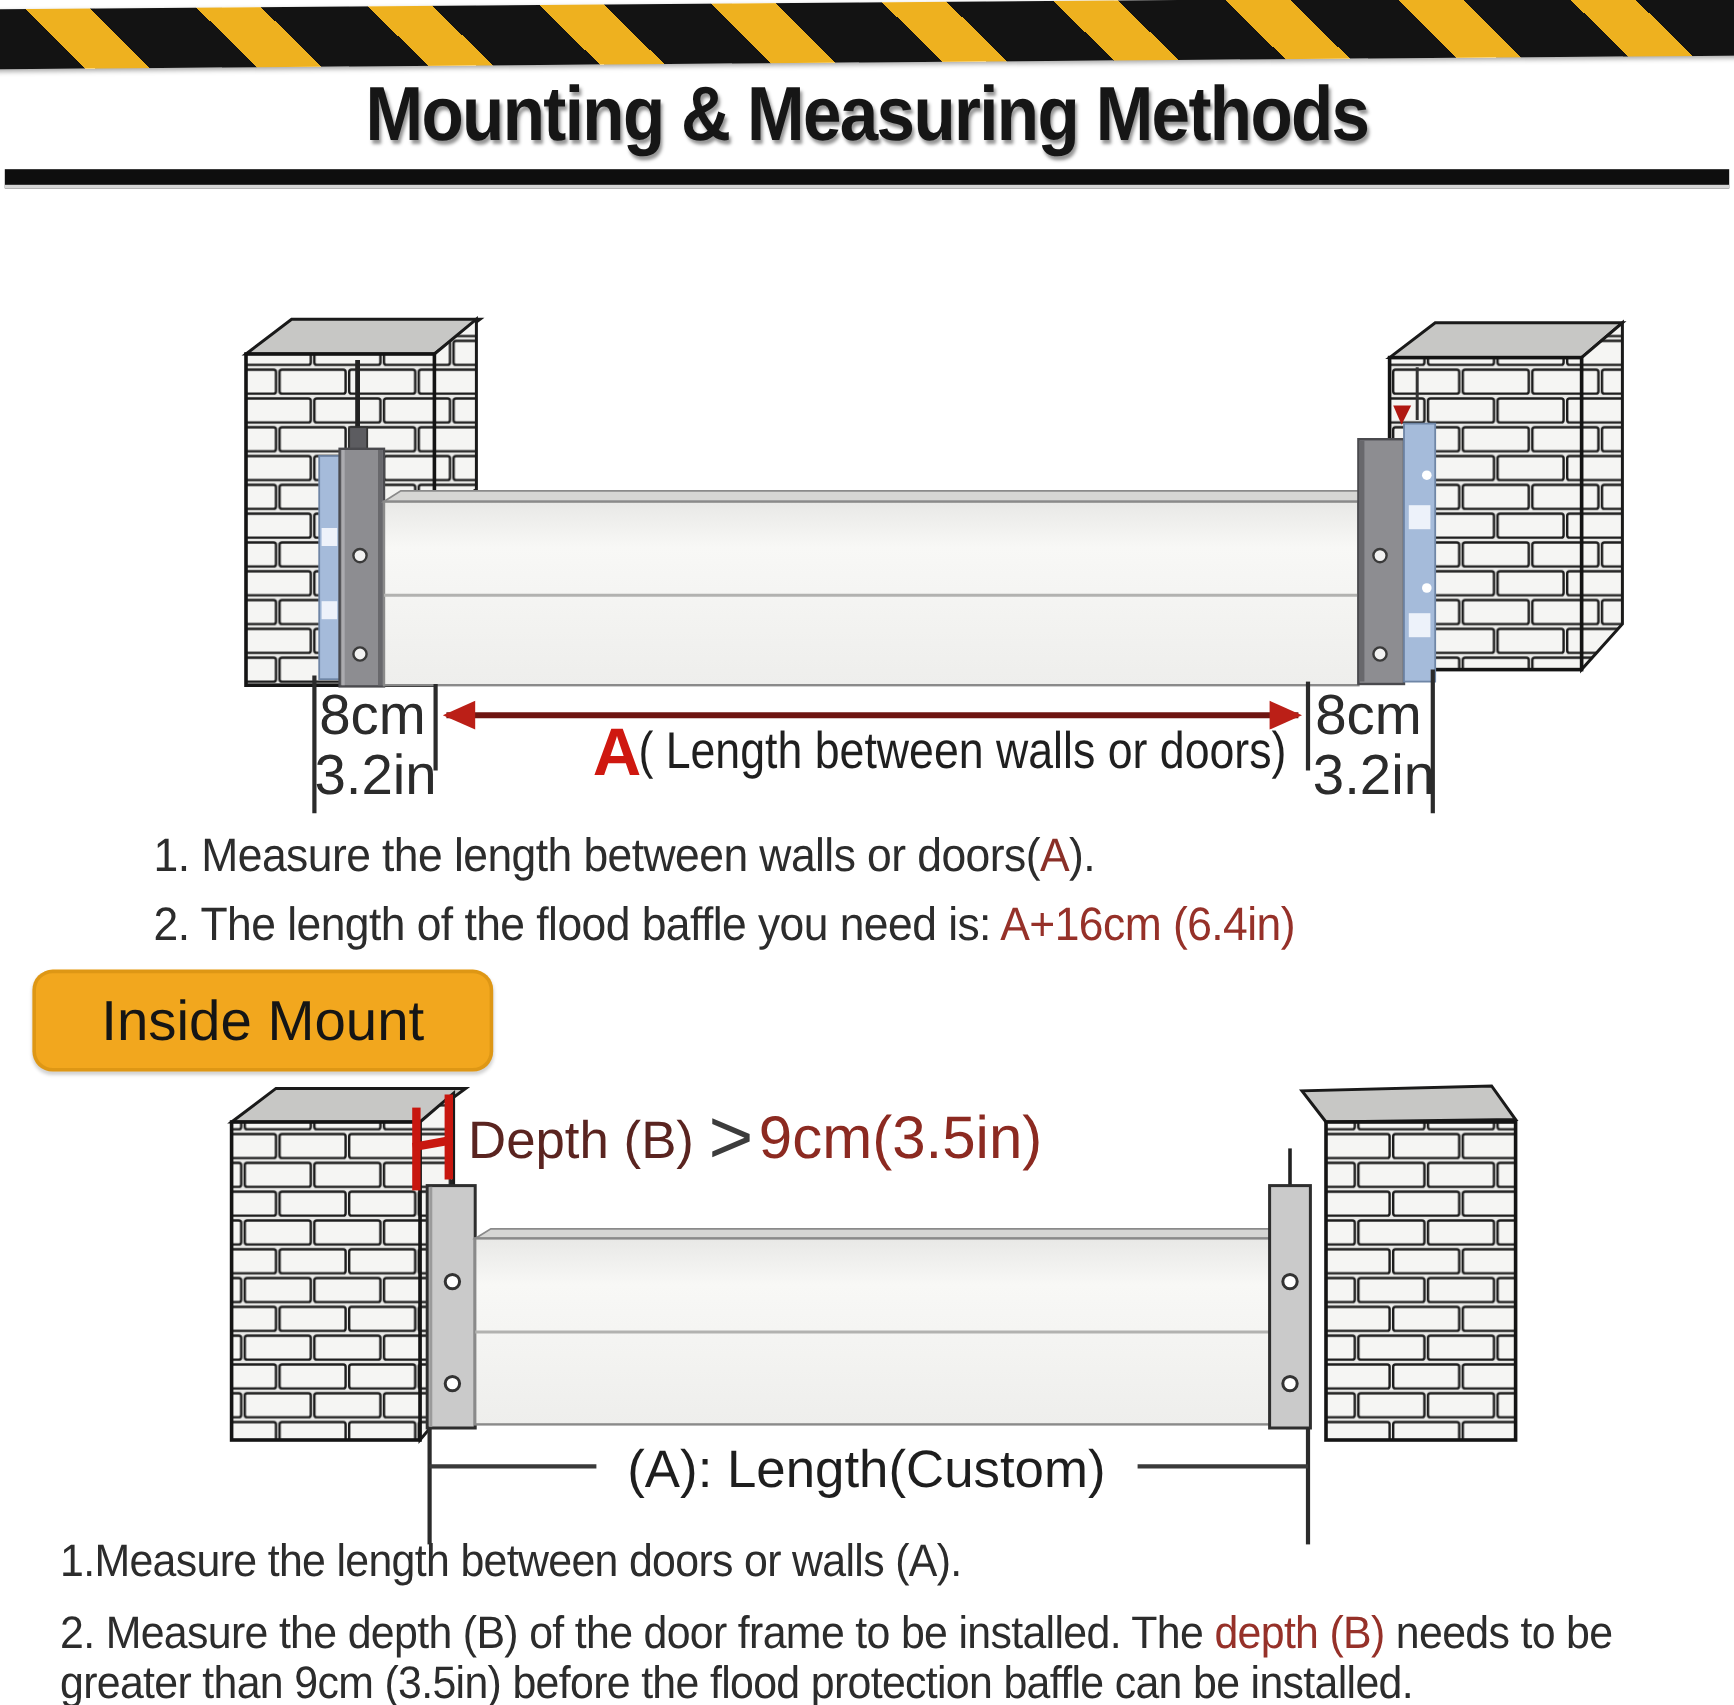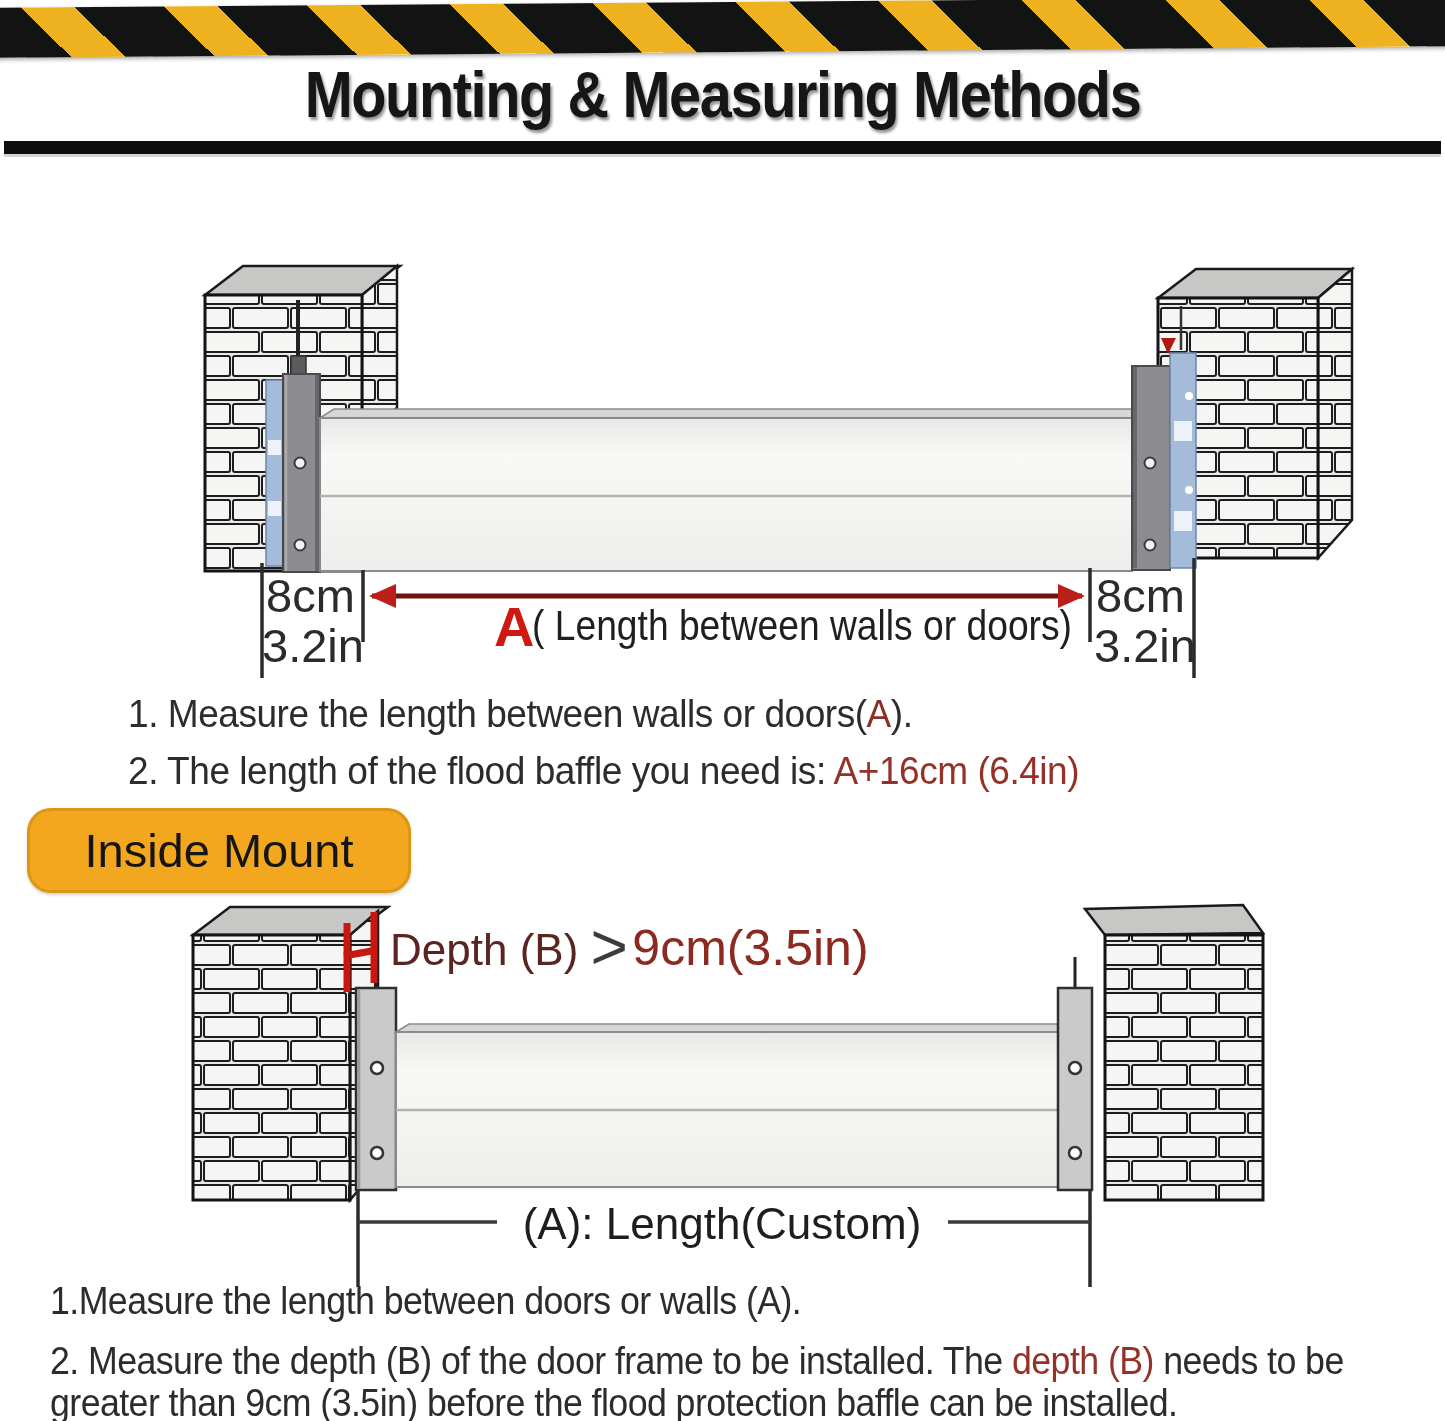--- a/index.html
+++ b/index.html
@@ -16,21 +16,21 @@
         white-space:nowrap;}
   .hdr-bar{position:absolute;top:141px;left:4px;width:1437px;height:13px;background:#0e0e0e;
         border-bottom:3px solid #d6d6d6;}
 
   
   .badge{position:absolute;background:#f2a71e;border-radius:24px;color:#151515;
         font-size:47px;display:flex;align-items:center;justify-content:center;
         box-shadow:inset 0 0 0 3px rgba(186,124,6,.35), 0 2px 3px rgba(0,0,0,.18);
         letter-spacing:0;}
   #badge-outside{left:25px;top:181px;width:388px;height:85px;}
-  #badge-inside{left:27px;top:808px;width:384px;height:85px;}
+  #badge-inside{left:27px;top:808px;width:384px;height:85px;border-radius:17px;}
 
   
   svg.diagram{position:absolute;left:0;width:1445px;display:block;}
   #diag-outside{top:258px;height:420px;}
   #diag-inside{top:895px;height:400px;}
   svg text{font-family:"Liberation Sans",sans-serif;}
 
   
   .steps{position:absolute;color:#2c2c2c;transform-origin:0 0;}
   .steps p{margin:0;}

